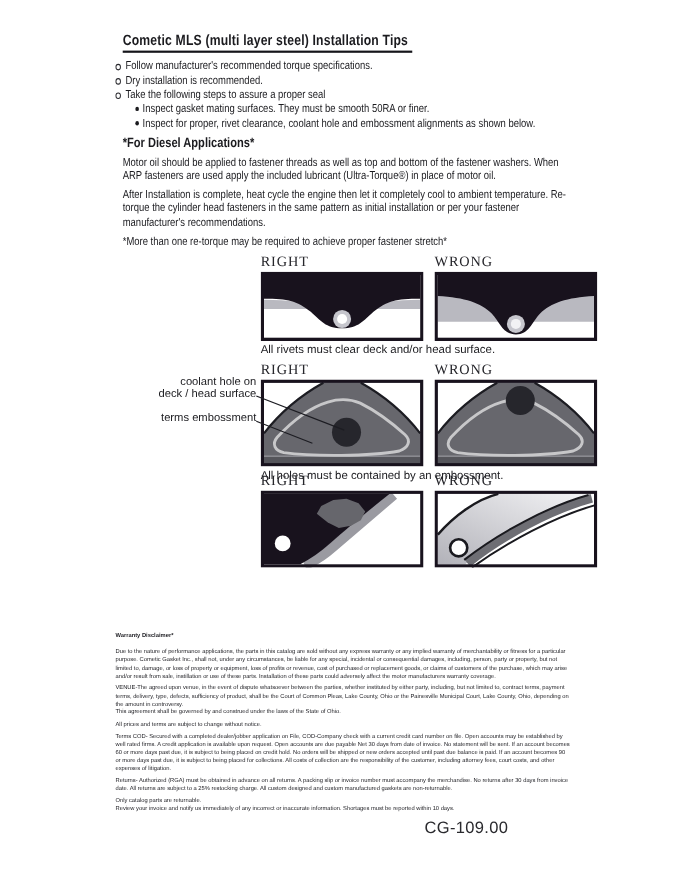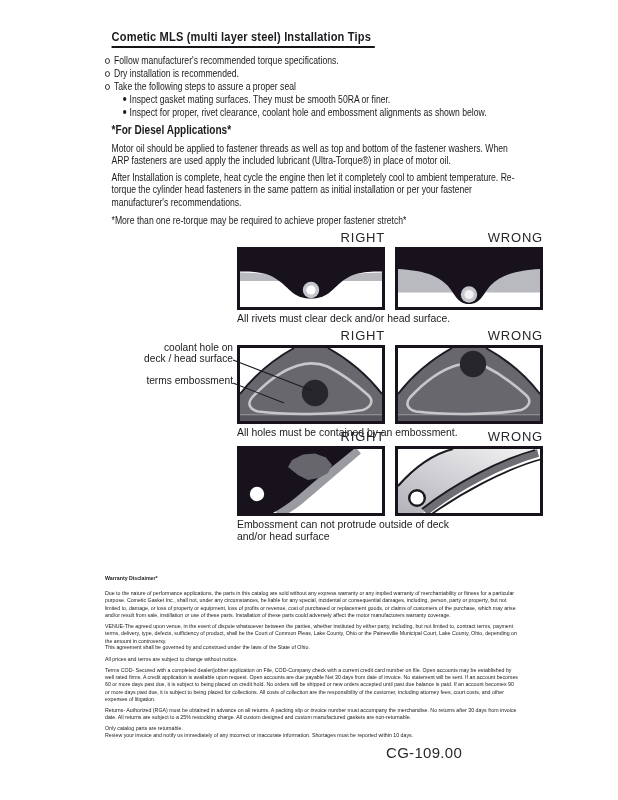--- a/index.html
+++ b/index.html
@@ -21,22 +21,22 @@
   .sb-marker{width:4px;height:4px;background:#1b1b1f;border-radius:50%;
     flex:0 0 auto;margin:4px 4px 0 0;}
   .diesel-heading{margin:4px 0 0 8px;font-size:12.3px;font-weight:bold;line-height:15px;}
   .para{margin:3.5px 0 0 8px;font-size:10.5px;line-height:12.4px;}
   .para2{margin-top:4.5px;}
   .note{margin:6px 0 0 8px;font-size:10.5px;line-height:12.4px;}
   
   .diagram{left:237px;width:306px;}
   .d1{top:231px;} .d2{top:329px;} .d3{top:430px;}
   .label-row{display:flex;width:306px;}
-  .rw-label{width:148px;text-align:right;font-size:13px;line-height:14px;
-    letter-spacing:.8px;color:#26262b;}
+  .rw-label{width:148px;text-align:left;font-size:13px;line-height:14px;
+    letter-spacing:.8px;color:#26262b;font-family:Liberation Serif, serif;}
   .rw-label.wrong-side{margin-left:10px;}
   .panel-row{display:flex;margin-top:2px;}
   .panel-row svg{display:block;}
   .panel-gap{margin-left:10px;}
   .caption{margin-top:3px;font-size:10.4px;line-height:12.4px;color:#1b1b1f;}
   .pre{white-space:pre-line;}
   
   .ann{left:55px;width:178px;text-align:right;font-size:10.2px;line-height:10.8px;color:#1b1b1f;}
   .ann-coolant{top:343px;}
   .ann-emboss{top:376px;}
@@ -177,22 +177,20 @@
       <rect x="1.5" y="1.5" width="145" height="67" fill="#ffffff"></rect>
       <path d="M3,40 C18,23 38,8 58,3 L143,3 L143,6 C106,16 60,40 28,67 L3,67 Z" fill="url(#g-deck)"></path>
       <path d="M3,40 C18,23 38,8 58,3" fill="none" stroke="#1a1a1f" stroke-width="2.2"></path>
       <path d="M143,7 C106,17 61,41 30,66" fill="none" stroke="#6e6e74" stroke-width="8"></path>
       <path d="M140,4 C104,14 59,38 27,63" fill="none" stroke="#1a1a1f" stroke-width="1.8"></path>
       <path d="M147,13 C110,23 66,47 34,70" fill="none" stroke="#1a1a1f" stroke-width="1.8"></path>
       <circle cx="22" cy="52" r="7.8" fill="#ffffff" stroke="#1a1a1f" stroke-width="2.4"></circle>
       <rect x="1.5" y="1.5" width="145" height="67" fill="none" stroke="#18121d" stroke-width="3"></rect>
     </svg>
   </div>
-  <div class="caption pre">Embossment can not protrude outside of deck
-and/or head surface</div>
 </div>
 
 <div class="abs legal">
   <div class="legal-heading">Warranty Disclaimer*</div>
   <p class="pre">Due to the nature of performance applications, the parts in this catalog are sold without any express warranty or any implied warranty of merchantability or fitness for a particular purpose.  Cometic Gasket Inc., shall not, under any circumstances, be liable for any special, incidental or consequential damages, including, person, party or property, but not limited to, damage, or loss of property or equipment, loss of profits or revenue, cost of purchased or replacement goods, or claims of customers of the purchase, which may arise and/or result from sale, instillation or use of these parts.  Installation of these parts could adversely affect the motor manufacturers warranty coverage.</p>
   <p class="pre">VENUE-The agreed upon venue, in the event of dispute whatsoever between the parties, whether instituted by either party, including, but not limited to, contract terms, payment terms, delivery, type, defects, sufficiency of product, shall be the Court of Common Pleas, Lake County, Ohio or the Painesville Municipal Court, Lake County, Ohio, depending on the amount in controversy.
 This agreement shall be governed by and construed under the laws of the State of Ohio.</p>
   <p class="pre">All prices and terms are subject to change without notice.</p>
   <p class="pre">Terms COD- Secured with a completed dealer/jobber application on File, COD-Company check with a current credit card number on file.  Open accounts may be established by well rated firms.  A credit application is available upon request.  Open accounts are due payable Net 30 days from date of invoice.  No statement will be sent.  If an account becomes 60 or more days past due, it is subject to being placed on credit hold.  No orders will be shipped or new orders accepted until past due balance is paid.  If an account becomes 90 or more days past due, it is subject to being placed for collections.  All costs of collection are the responsibility of the customer, including attorney fees, court costs, and other expenses of litigation.</p>
   <p class="pre">Returns- Authorized (RGA) must be obtained in advance on all returns.  A packing slip or invoice number must accompany the merchandise.  No returns after 30 days from invoice date.  All returns are subject to a 25% restocking charge.  All custom designed and custom manufactured gaskets are non-returnable.</p>

